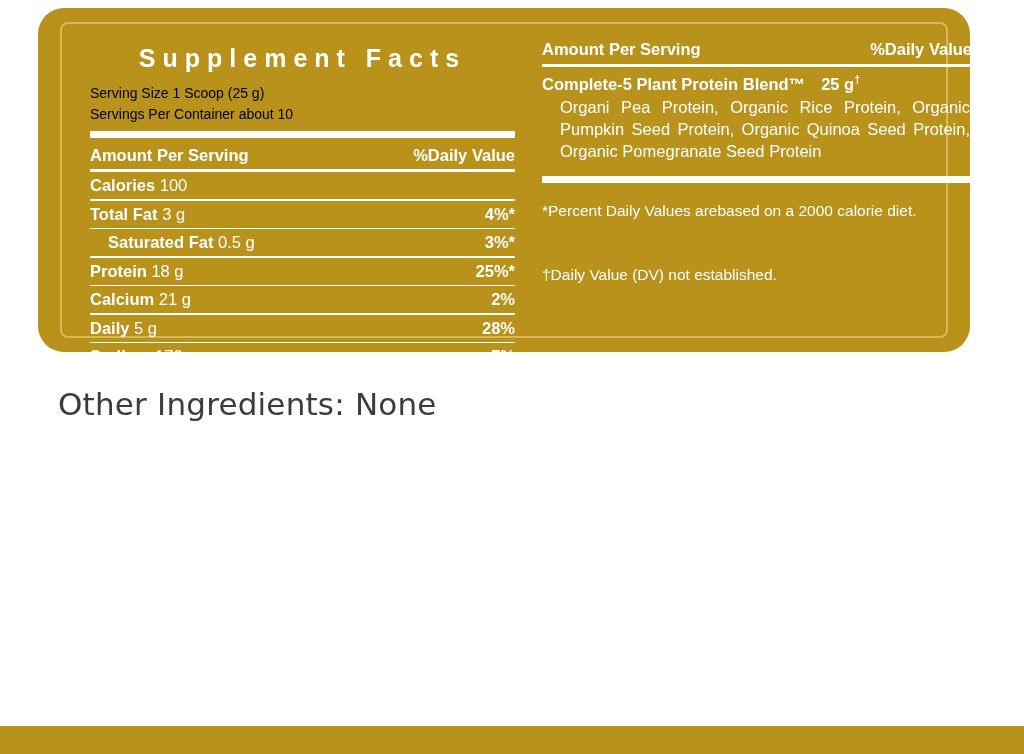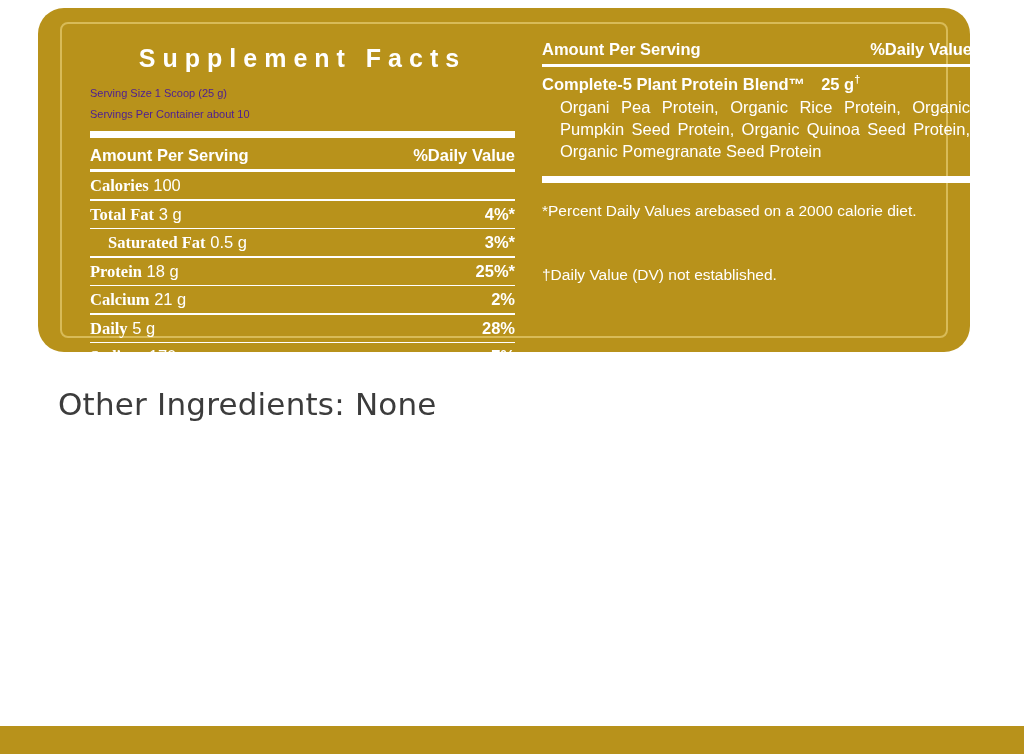--- a/index.html
+++ b/index.html
@@ -57,23 +57,23 @@
     font-size: 25px;
     font-weight: bold;
     letter-spacing: 7px;
     text-align: center;
     color: #ffffff;
     margin: 4px 0 10px 0;
     white-space: nowrap;
   }
 
   .serving-line {
-    font-size: 11px;
+    font-size: 14px;
     line-height: 21px;
-    color: #4c1d95;
+    color: #000000;
   }
 
   .rule-thick {
     height: 7px;
     background: #ffffff;
     margin: 6px 0 4px 0;
   }
   .rule-med {
     height: 3px;
     background: #ffffff;
@@ -87,21 +87,21 @@
 
   .row {
     display: flex;
     justify-content: space-between;
     align-items: baseline;
     font-size: 16.5px;
     padding: 4px 0 4px 0;
     color: #ffffff;
     line-height: 19px;
   }
-  .row .lbl b { font-weight: bold; font-family: Liberation Serif, serif; }
+  .row .lbl b { font-weight: bold; }
   .row .lbl .amt { font-weight: normal; }
   .row .dv { font-weight: bold; white-space: nowrap; }
   .row.indent .lbl { padding-left: 18px; }
   .row.headrow { font-weight: bold; }
 
   
   .r-head {
     display: flex;
     justify-content: space-between;
     align-items: baseline;

